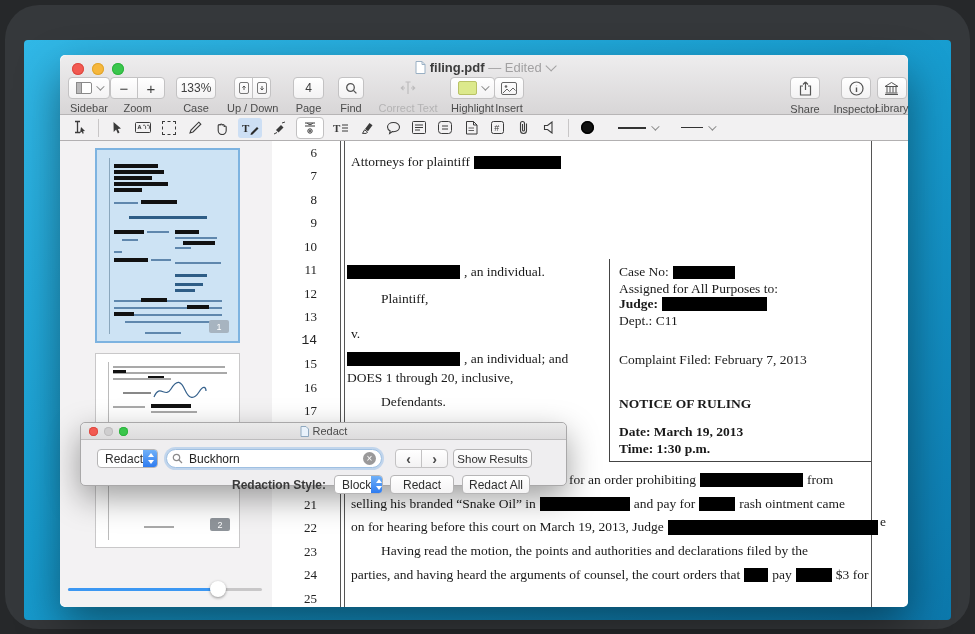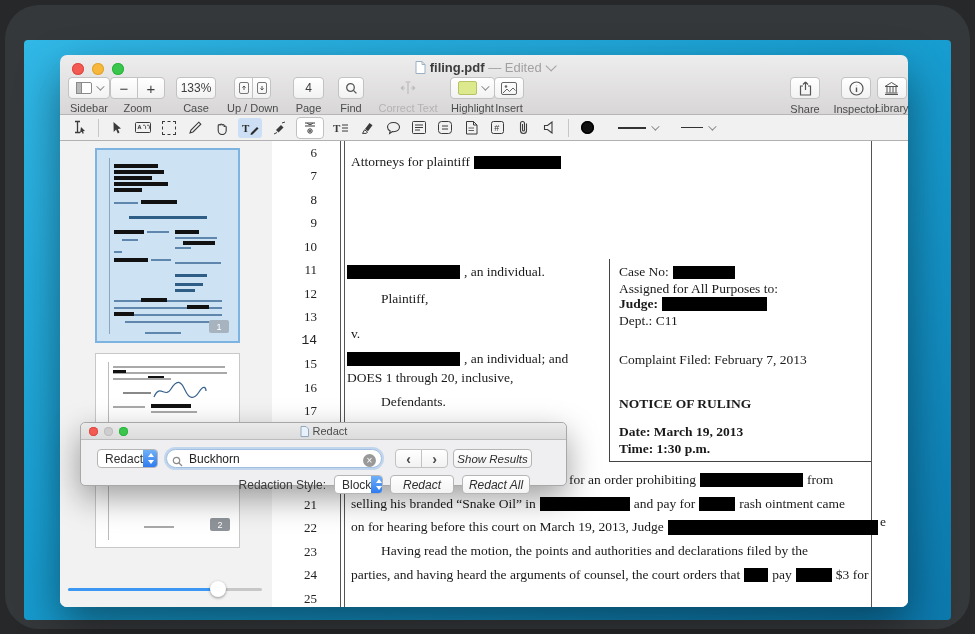--- a/index.html
+++ b/index.html
@@ -1,21 +1,21 @@
 <!DOCTYPE html>
 <html><head>
 <meta charset="utf-8">
 <style>
   html,body{margin:0;padding:0;background:#26282a;font-family:"Liberation Sans",sans-serif;}
   #stage{position:relative;width:975px;height:634px;overflow:hidden;background:#26282a;}
   .bezel{position:absolute;left:5px;top:5px;right:5px;bottom:5px;background:#35383b;border-radius:34px;}
   .screen{position:absolute;left:24px;top:40px;width:927px;height:580px;border-radius:4px;
           background:linear-gradient(150deg,#31b8e7 0%,#189fd2 45%,#0c79ad 100%);}
   
-  .window{position:absolute;left:60px;top:55px;width:848px;height:552px;border-radius:14px;
+  .window{position:absolute;left:60px;top:55px;width:848px;height:552px;border-radius:5px;
           box-shadow:0 18px 45px rgba(0,0,0,.45);background:#fff;}
   .chrome{position:absolute;left:0;top:0;width:100%;height:60px;border-radius:7px 7px 0 0;
           background:linear-gradient(#eeedee,#d8d6d7);border-bottom:1px solid #b7b5b6;box-sizing:border-box;}
   .lights{position:absolute;left:12px;top:8px;display:flex;gap:8px;}
   .light{width:12px;height:12px;border-radius:50%;}
   .l-red{background:#f25a52;box-shadow:inset 0 0 0 1px #dd4a42;}
   .l-yel{background:#f6b73c;box-shadow:inset 0 0 0 1px #e0a62f;}
   .l-grn{background:#3ac64c;box-shadow:inset 0 0 0 1px #2eb33f;}
   .l-gray{background:#cfcecf;box-shadow:inset 0 0 0 1px #bdbcbd;}
   .wtitle{position:absolute;left:0;top:5px;width:100%;text-align:center;font-size:13px;color:#3c3c3c;}
@@ -76,27 +76,27 @@
   
   .dialog{position:absolute;left:80px;top:422px;width:487px;height:64px;background:#efeef0;border-radius:5px;
           border:1px solid #a9a8a9;box-shadow:0 12px 32px rgba(0,0,0,.38);box-sizing:border-box;z-index:50;}
   .dtitle{position:absolute;left:0;top:0;width:100%;height:17px;background:linear-gradient(#eaeaea,#dddcdd);
           border-bottom:1px solid #bdbcbd;border-radius:5px 5px 0 0;box-sizing:border-box;}
   .dlights{position:absolute;left:8px;top:4px;display:flex;gap:6px;}
   .dlight{width:9px;height:9px;border-radius:50%;}
   .dtext{position:absolute;left:0;top:2px;width:100%;text-align:center;font-size:11px;color:#4a4a4a;}
   .ctl{position:absolute;height:19px;box-sizing:border-box;font-size:12px;color:#2e2e2e;}
   .wbtn{background:linear-gradient(#ffffff,#f4f3f4);border:1px solid #b6b5b6;border-radius:4px;
-        display:flex;align-items:center;justify-content:center;font-style:italic;}
+        display:flex;align-items:center;justify-content:center;}
   .select{background:#fff;border:1px solid #b6b5b6;border-radius:4px;display:flex;align-items:center;}
   .select .val{flex:1;padding-left:7px;}
   .stepcap{width:16px;height:100%;background:linear-gradient(#6fb0f8,#2f7cf0);border-radius:0 3px 3px 0;position:relative;}
   .stepcap:before{content:"";position:absolute;left:4.5px;top:3px;border-left:3.5px solid transparent;border-right:3.5px solid transparent;border-bottom:4px solid #fff;}
   .stepcap:after{content:"";position:absolute;left:4.5px;bottom:3px;border-left:3.5px solid transparent;border-right:3.5px solid transparent;border-top:4px solid #fff;}
-  .search{background:#fff;border:1px solid #9fc0e2;border-radius:10px;display:flex;align-items:flex-end;
+  .search{background:#fff;border:1px solid #9fc0e2;border-radius:10px;display:flex;align-items:center;
           box-shadow:0 0 0 2px rgba(110,165,230,.35);padding:0 5px;}
   .search input{border:none;outline:none;flex:1;font-size:12px;color:#222;background:transparent;margin-left:4px;font-family:"Liberation Sans",sans-serif;}
   .clearbtn{width:13px;height:13px;border-radius:50%;background:#9a999a;color:#fff;font-size:10px;line-height:13px;text-align:center;flex:none;}
   .navglyph{font-size:14px;font-weight:bold;color:#4a4a4a;line-height:1;}
   .rlabel{font-size:12px;color:#3a3a3a;text-align:right;position:absolute;white-space:nowrap;}
   svg{display:block;}
 </style>
 </head>
 <body>
 
@@ -553,21 +553,21 @@
     <div class="segwrap" style="position:absolute;left:314px;top:26px;">
       <div class="btn" style="width:27px;height:19px;">
           <span class="navglyph">‹</span>
         </div>
       <div class="btn" style="width:27px;height:19px;">
           <span class="navglyph">›</span>
         </div>
     </div>
     <div class="ctl wbtn" style="left:372px;top:26px;width:79px;font-size:11.5px;">Show Results</div>
 
-    <div class="rlabel" style="left:145px;top:55px;width:100px;">Redaction Style:</div>
+    <div class="rlabel" style="left:145px;top:55px;width:100px;font-weight:bold;">Redaction Style:</div>
     <div class="ctl select" style="left:253px;top:52px;width:49px;">
       <span class="val">Block</span>
       <span class="stepcap"></span>
     </div>
     <div class="ctl wbtn" style="left:309px;top:52px;width:64px;">Redact</div>
     <div class="ctl wbtn" style="left:381px;top:52px;width:68px;">Redact All</div>
   </div>
 </div>
 
 </body></html>

